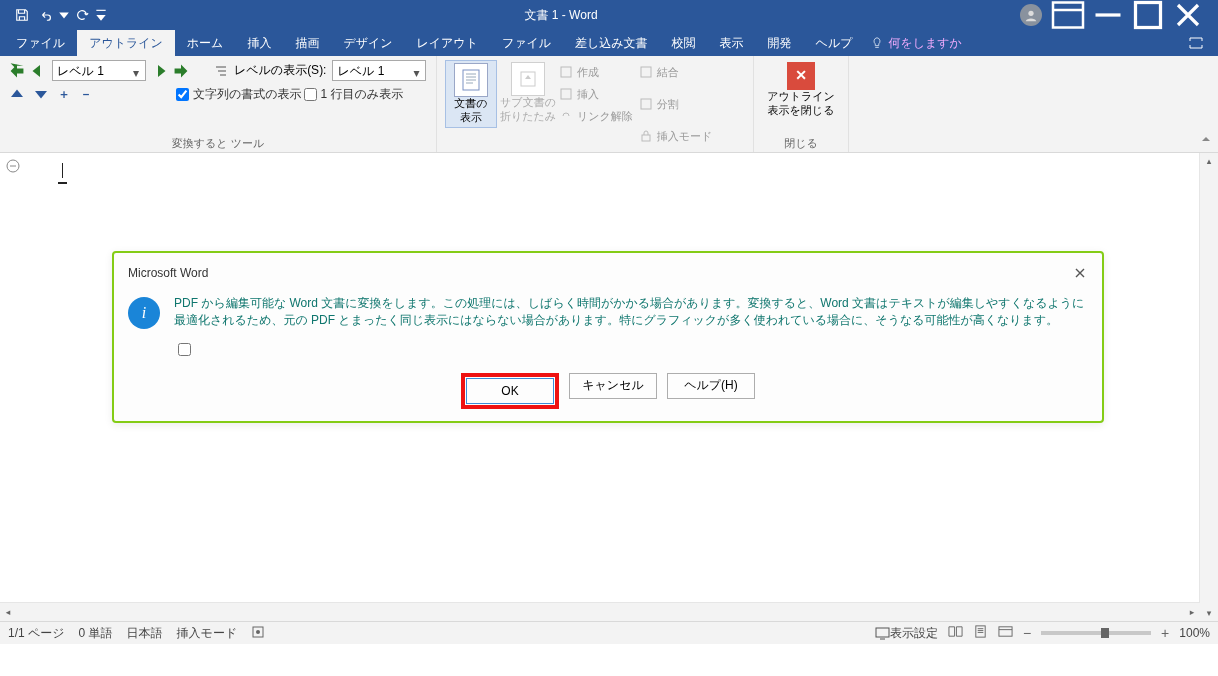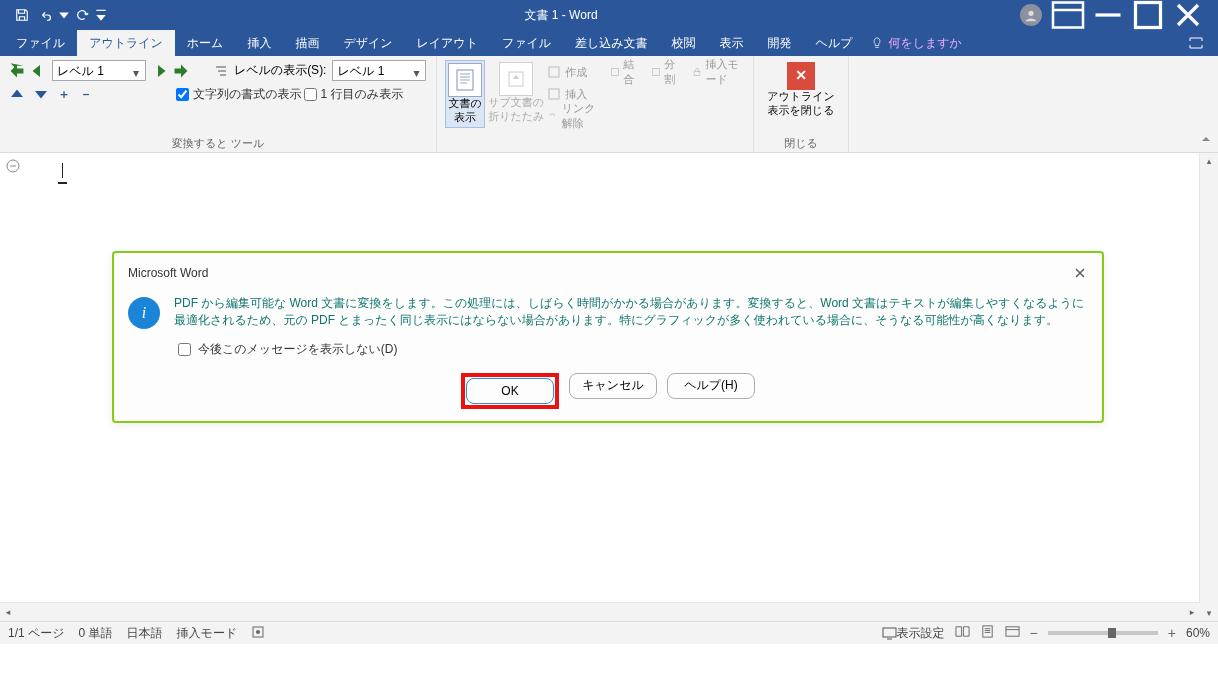--- a/index.html
+++ b/index.html
@@ -46,21 +46,21 @@
 .scroll-h .sbtn{width:16px;height:16px;display:flex;align-items:center;justify-content:center;color:#666;font-size:9px}
 .scroll-h .track{flex:1}
 .dialog{position:absolute;left:112px;top:98px;width:988px;border:2px solid #84cc16;border-radius:4px;background:#fdfdfd;box-shadow:0 2px 8px rgba(0,0,0,0.08)}
 .dialog .dtitle{padding:10px 12px 6px 14px;font-size:12px;color:#333;display:flex;align-items:center}
 .dialog .dclose{margin-left:auto;width:20px;height:20px;display:flex;align-items:center;justify-content:center;color:#555}
 .dialog .dbody{display:flex;padding:6px 16px 6px 14px;gap:14px;align-items:flex-start}
 .dialog .dicon{width:32px;height:32px;border-radius:50%;background:#1a85d8;color:#fff;display:flex;align-items:center;justify-content:center;font-family:Georgia,serif;font-style:italic;font-size:16px;flex-shrink:0;margin-top:2px}
 .dialog .dtext{font-size:12px;line-height:1.45;color:#0f766e}
 .dialog .dchk{padding:4px 0 0 60px;font-size:12px;color:#333;display:flex;align-items:center;gap:4px}
 .dialog .dbtns{display:flex;justify-content:center;gap:10px;padding:14px 0 12px 0}
-.dialog .btn{min-width:86px;height:24px;border:1px solid #adadad;background:#fdfdfd;font-size:12px;display:flex;align-items:center;justify-content:center;border-radius:8px}
+.dialog .btn{min-width:86px;height:24px;border:1px solid #adadad;background:#fdfdfd;font-size:12px;display:flex;align-items:center;justify-content:center;border-radius:0}
 .hl{border:4px solid #e11;padding:1px}
 .status{height:22px;background:#f3f3f3;border-top:1px solid #d9d9d9;display:flex;align-items:center;padding:0 8px;font-size:12px;color:#444;gap:14px}
 .status .right{margin-left:auto;display:flex;align-items:center;gap:10px}
 .viewbtn svg{width:15px;height:15px}
 .zoom-track{width:110px;height:4px;background:#c8c8c8;position:relative}
 .zoom-thumb{position:absolute;top:-3px;left:60px;width:8px;height:10px;background:#666}
 .caret{position:absolute;left:62px;top:10px;width:1px;height:15px;background:#222}
 .caret::after{content:"";position:absolute;left:-4px;bottom:-6px;width:9px;height:2px;background:#222}
 .disabled{color:#aaa}
 </style>
@@ -264,21 +264,21 @@
             </svg>
             <span>挿入</span>
           </div>
         <div class="medbtn">
             <svg viewBox="0 0 14 14">
               <path stroke="#bbb" fill="none" d="M4 7a3 3 0 0 1 6 0"></path>
             </svg>
             <span>リンク解除</span>
           </div>
       </div>
-      <div style="display:flex;flex-direction:row;gap:12px;padding-top:2px">
+      <div style="display:flex;flex-direction:column;gap:12px;padding-top:2px">
         <div class="medbtn">
             <svg viewBox="0 0 14 14">
               <rect x="2" y="2" width="10" height="10" fill="none" stroke="#bbb"></rect>
             </svg>
             <span>結合</span>
           </div>
         <div class="medbtn">
             <svg viewBox="0 0 14 14">
               <rect x="2" y="2" width="10" height="10" fill="none" stroke="#bbb"></rect>
             </svg>
@@ -326,21 +326,20 @@
             <path stroke="#555" stroke-width="1.4" d="M2 2l8 8M10 2l-8 8"></path>
           </svg>
         </div>
     </div>
     <div class="dbody">
       <div class="dicon">i</div>
       <div class="dtext">PDF から編集可能な Word 文書に変換をします。この処理には、しばらく時間がかかる場合があります。変換すると、Word 文書はテキストが編集しやすくなるように最適化されるため、元の PDF とまったく同じ表示にはならない場合があります。特にグラフィックが多く使われている場合に、そうなる可能性が高くなります。</div>
     </div>
     <label class="dchk">
         <input type="checkbox" style="">
-        <span>今後このメッセージを表示しない(D)</span>
       </label>
     <div class="dbtns">
       <div class="hl">
         <div class="btn" style="border-color:#3b8bd6">OK</div>
       </div>
       <div class="btn">キャンセル</div>
       <div class="btn">ヘルプ(H)</div>
     </div>
   </div>
 
@@ -382,15 +381,15 @@
         </svg></span>
     <span class="viewbtn"><svg viewBox="0 0 16 14">
           <rect x="1" y="2" width="14" height="10" fill="none" stroke="#666"></rect>
           <path stroke="#666" d="M1 5h14"></path>
         </svg></span>
     <span style="font-size:14px;color:#666">−</span>
     <div class="zoom-track">
         <div class="zoom-thumb"></div>
       </div>
     <span style="font-size:14px;color:#666">+</span>
-    <span>60%</span>
+    <span>100%</span>
   </div>
 </div>
 
 </body></html>

